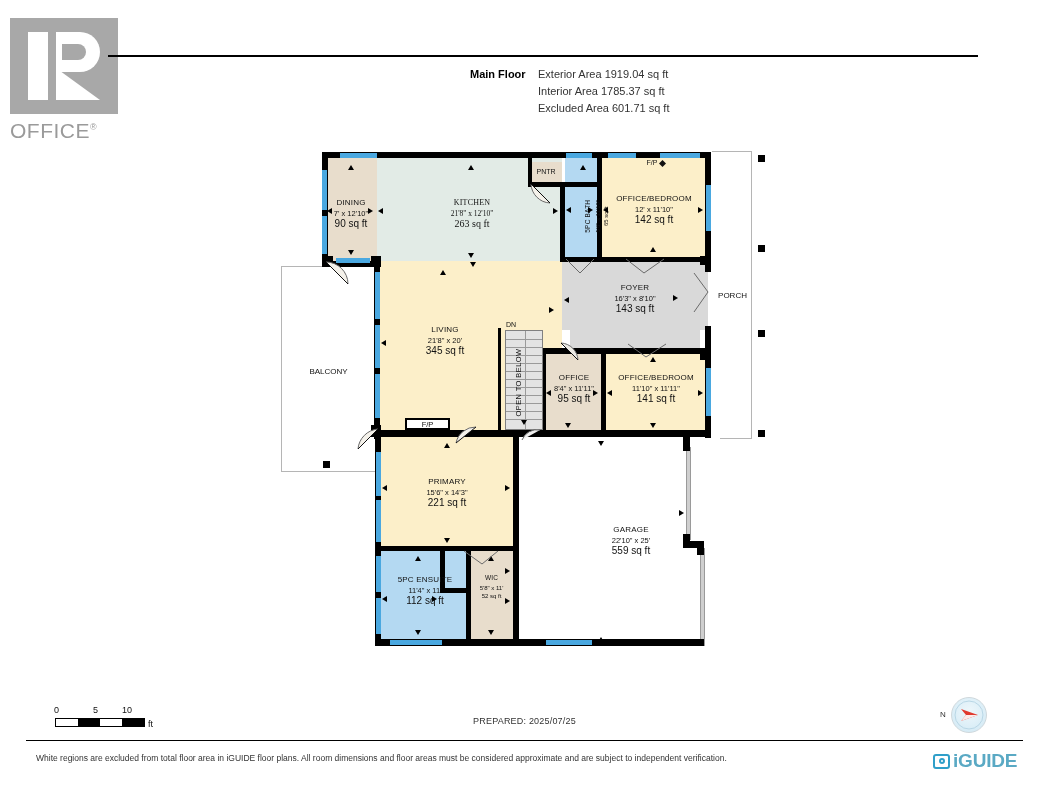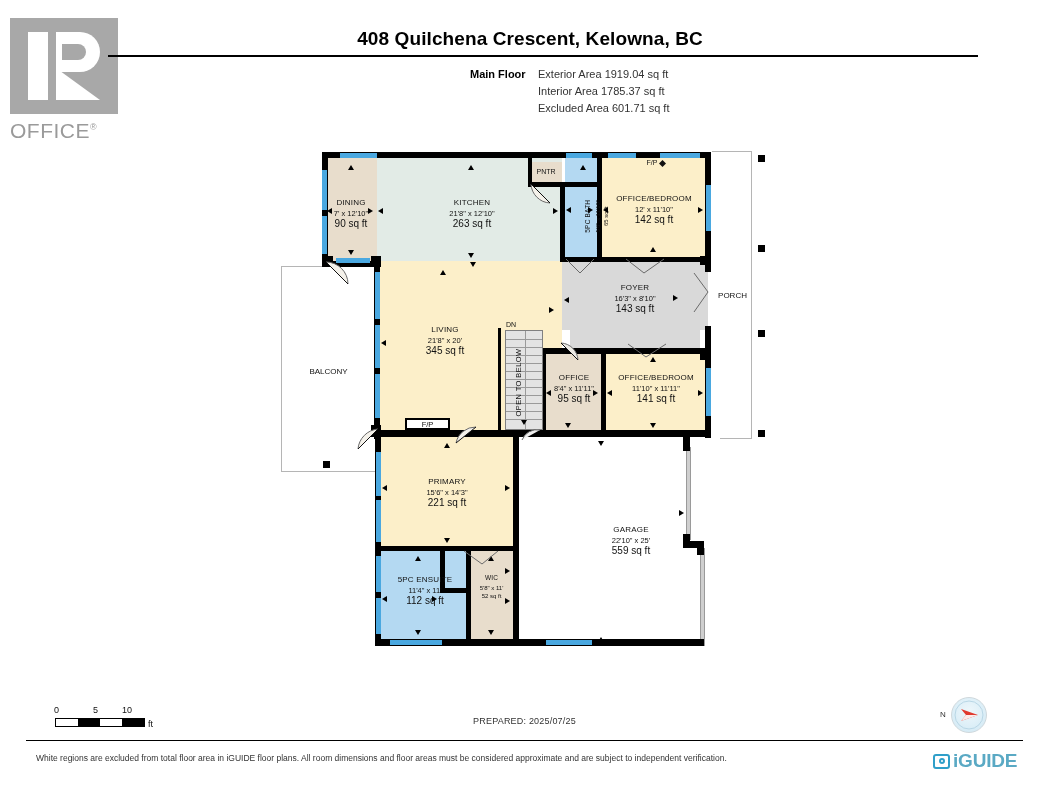--- a/index.html
+++ b/index.html
@@ -119,21 +119,20 @@
         <path d="M46 14 H70 A20 20 0 0 1 70 54 H46 Z" fill="#ffffff"></path>
         <path d="M52 26 H68 A8 8 0 0 1 68 42 H52 Z" fill="#a8a8a8"></path>
         <path d="M46 50 L90 82 H46 Z" fill="#ffffff"></path>
       </svg>
     </div>
     <div id="realtor-word"><span>OFFICE</span><sup>®</sup></div>
   </div>
 
   <div id="title-rule"></div>
 
-  <div id="plan-title">408 Quilchena Crescent, Kelowna, BC</div>
 
   <div id="floor-summary">
     <div class="row">
       <span class="lbl">Main Floor</span>
       <span class="val">Exterior Area 1919.04 sq ft</span>
     </div>
     <div class="row">
       <span class="lbl"></span>
       <span class="val">Interior Area 1785.37 sq ft</span>
     </div>
@@ -291,21 +290,21 @@
   <div class="plain tiny" style="left:640px;top:159px;width:24px;">F/P</div>
   <div style="position:absolute;left:659px;top:160px;width:7px;height:7px;background:#111;
        clip-path:polygon(50% 0,100% 50%,50% 100%,0 50%);"></div>
 
   <div class="lbl-blk" style="left:311px;top:198px;width:80px;">
     <div class="nm">DINING</div>
     <div class="dim">7' x 12'10"</div>
     <div class="ar">90 sq ft</div>
   </div>
 
-  <div class="lbl-blk" style="left:412px;top:198px;width:120px;">
+  <div class="lbl-blk" style="left:412px;top:198px;width:120px;font-family:Liberation Serif, serif;">
     <div class="nm">KITCHEN</div>
     <div class="dim">21'8" x 12'10"</div>
     <div class="ar">263 sq ft</div>
   </div>
 
   <div class="plain tiny" style="left:529px;top:168px;width:34px;">PNTR</div>
 
   <div class="lbl-blk lbl-sm rot" style="left:541px;top:203px;width:110px;">
     <div class="nm">5PC BATH</div>
     <div class="dim">5'6" x 11'10"</div>

